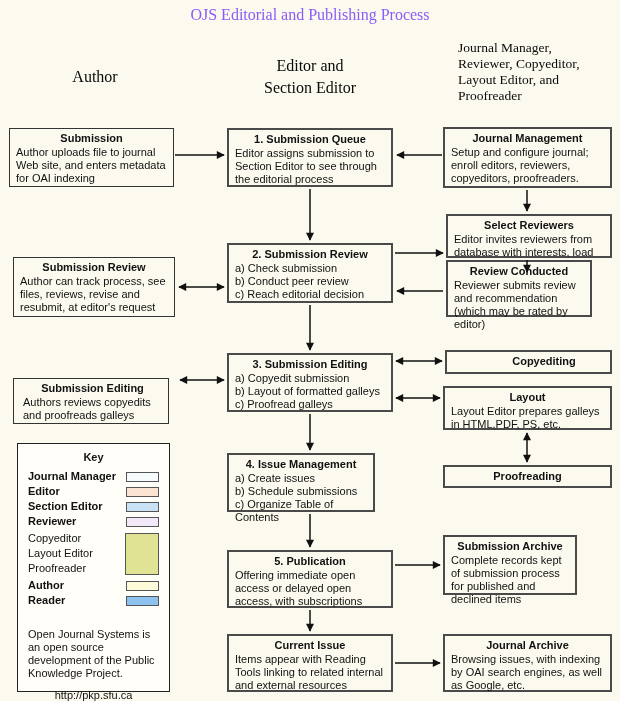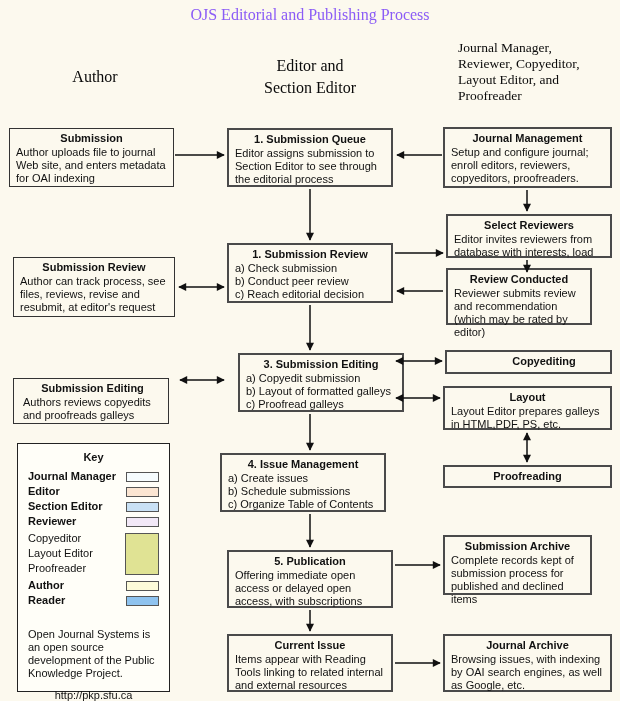--- a/index.html
+++ b/index.html
@@ -82,32 +82,32 @@
   <div class="box thin" style="left:13px;top:378px;width:156px;height:46px;padding-left:9px;">
     <div class="box-title">Submission Editing</div>
     <div class="box-body pre">Authors reviews copyedits and proofreads galleys</div>
   </div>
 
   <div class="box" style="left:227px;top:128px;width:166px;height:59px;">
     <div class="box-title">1. Submission Queue</div>
     <div class="box-body pre">Editor assigns submission to Section Editor to see through the editorial process</div>
   </div>
   <div class="box" style="left:227px;top:243px;width:166px;height:60px;">
-    <div class="box-title">1. Submission Review</div>
+    <div class="box-title">2. Submission Review</div>
     <div class="box-body pre">a) Check submission
 b) Conduct peer review
 c) Reach editorial decision</div>
   </div>
-  <div class="box" style="left:238px;top:353px;width:166px;height:59px;">
+  <div class="box" style="left:227px;top:353px;width:166px;height:59px;">
     <div class="box-title">3. Submission Editing</div>
     <div class="box-body pre">a) Copyedit submission
 b) Layout of formatted galleys
 c) Proofread galleys</div>
   </div>
-  <div class="box" style="left:220px;top:453px;width:166px;height:59px;">
+  <div class="box" style="left:227px;top:453px;width:148px;height:59px;">
     <div class="box-title">4. Issue Management</div>
     <div class="box-body pre">a) Create issues
 b) Schedule submissions
 c) Organize Table of Contents</div>
   </div>
   <div class="box" style="left:227px;top:550px;width:166px;height:58px;">
     <div class="box-title">5. Publication</div>
     <div class="box-body pre">Offering immediate open access or delayed open access, with subscriptions</div>
   </div>
   <div class="box" style="left:227px;top:634px;width:166px;height:58px;">
@@ -116,35 +116,35 @@
   </div>
 
   <div class="box" style="left:443px;top:127px;width:169px;height:61px;">
     <div class="box-title">Journal Management</div>
     <div class="box-body pre">Setup and configure journal; enroll editors, reviewers, copyeditors, proofreaders.</div>
   </div>
   <div class="box" style="left:446px;top:214px;width:166px;height:44px;">
     <div class="box-title">Select Reviewers</div>
     <div class="box-body pre">Editor invites reviewers from database with interests, load</div>
   </div>
-  <div class="box" style="left:446px;top:268px;width:146px;height:57px;">
+  <div class="box" style="left:446px;top:260px;width:146px;height:57px;">
     <div class="box-title">Review Conducted</div>
     <div class="box-body pre">Reviewer submits review and recommendation (which may be rated by editor)</div>
   </div>
   <div class="box center-only" style="left:445px;top:350px;width:167px;height:24px;padding-left:31px;">
     <div class="box-title">Copyediting</div>
   </div>
   <div class="box" style="left:443px;top:386px;width:169px;height:44px;">
     <div class="box-title">Layout</div>
     <div class="box-body pre">Layout Editor prepares galleys in HTML,PDF, PS, etc.</div>
   </div>
   <div class="box center-only" style="left:443px;top:465px;width:169px;height:23px;">
     <div class="box-title">Proofreading</div>
   </div>
-  <div class="box" style="left:443px;top:535px;width:149px;height:60px;">
+  <div class="box" style="left:443px;top:535px;width:134px;height:60px;">
     <div class="box-title">Submission Archive</div>
     <div class="box-body pre">Complete records kept of submission process for published and declined items</div>
   </div>
   <div class="box" style="left:443px;top:634px;width:169px;height:58px;">
     <div class="box-title">Journal Archive</div>
     <div class="box-body pre">Browsing issues, with indexing by OAI search engines, as well as Google, etc.</div>
   </div>
 
   <div class="key">
     <div class="key-title">Key</div>

